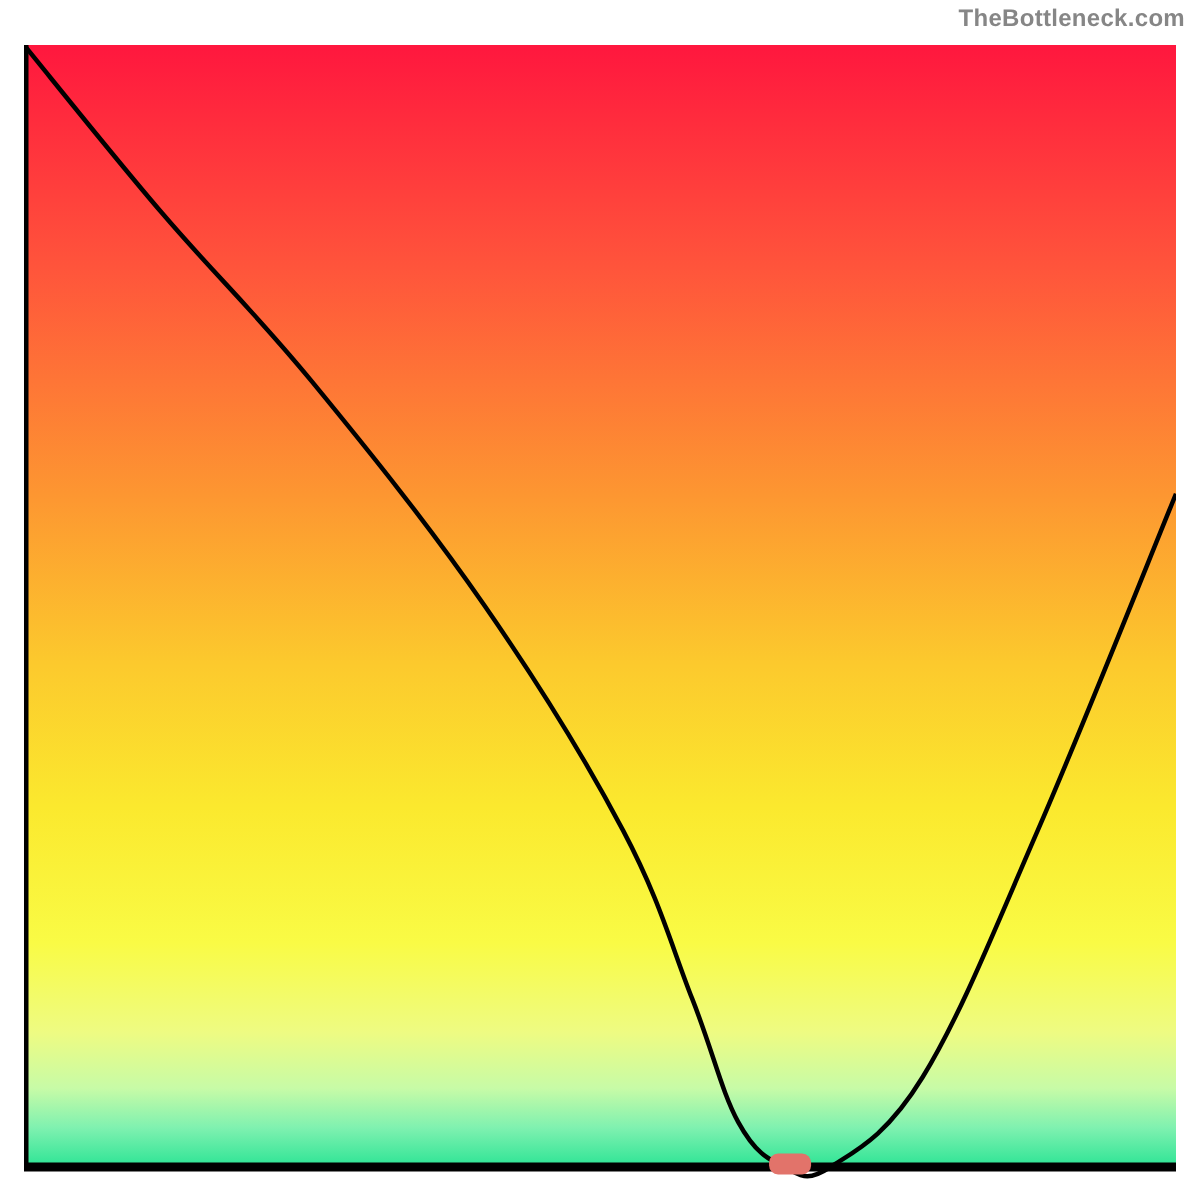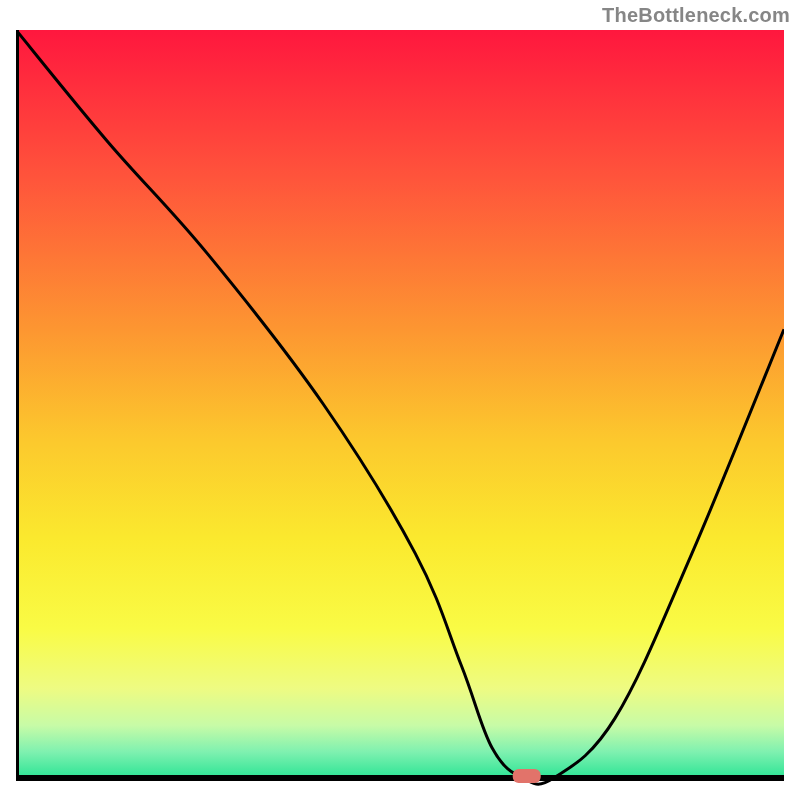--- a/index.html
+++ b/index.html
@@ -7,21 +7,21 @@
     width: 800px;
     height: 800px;
     background: #ffffff;
     font-family: Arial, Helvetica, sans-serif;
     position: relative;
   }
   .attribution {
     position: absolute;
     top: 4px;
     right: 10px;
-    font-size: 20px;
+    font-size: 16px;
     font-weight: 600;
     color: #868686;
     letter-spacing: 0.2px;
   }
   .chart-area {
     position: absolute;
     left: 16px;
     top: 30px;
     width: 768px;
     height: 760px;

